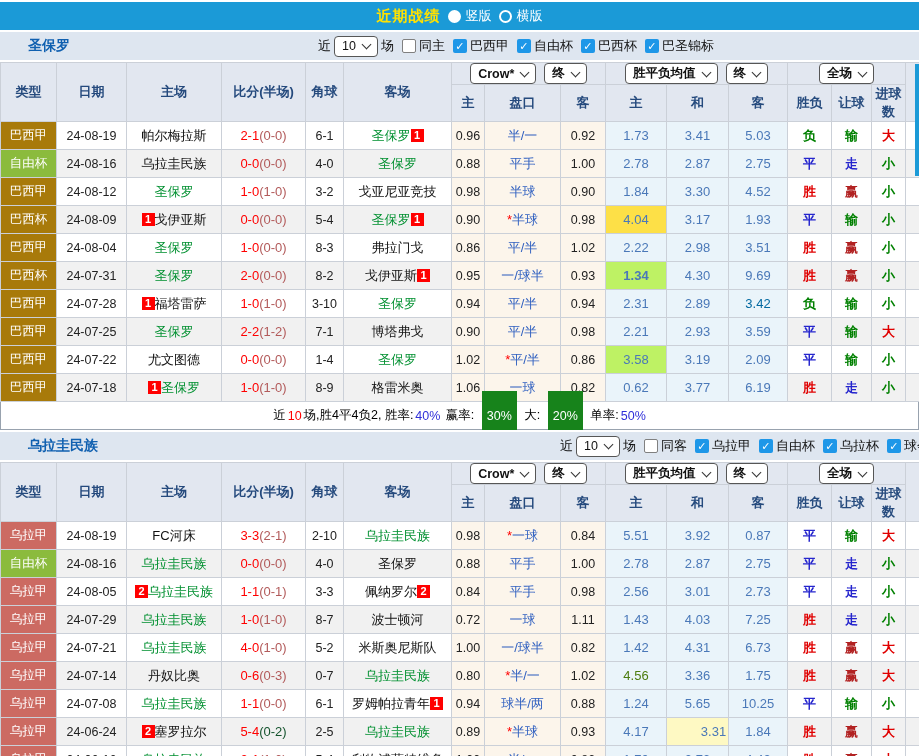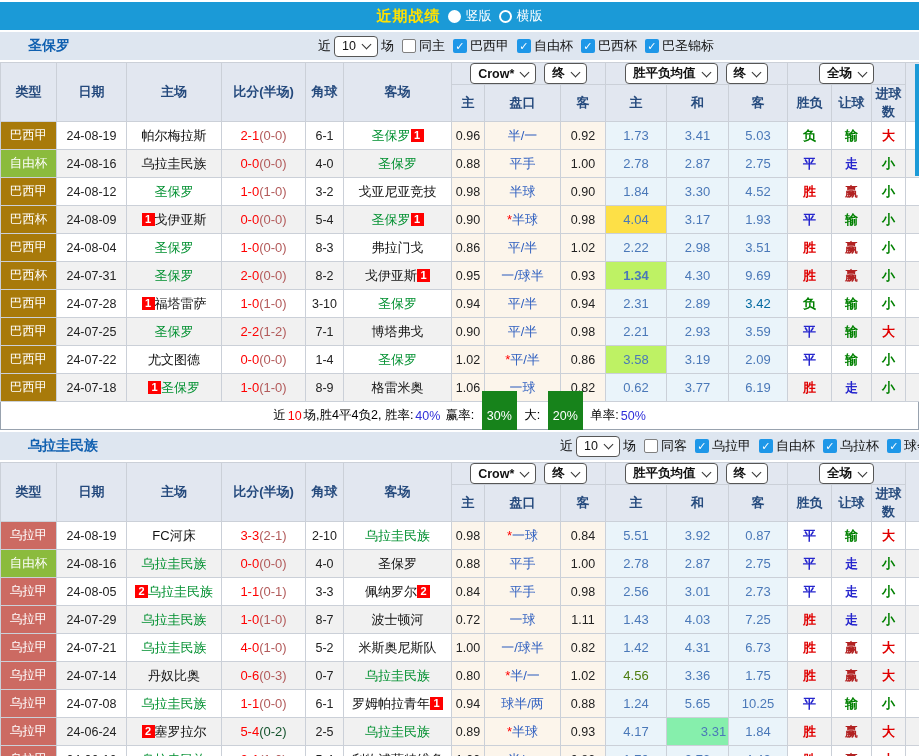--- a/index.html
+++ b/index.html
@@ -588,21 +588,21 @@
         <td class="c-type" style="background: rgb(204, 106, 98);">乌拉甲</td>
         <td class="c-date plain">24-06-24</td>
         <td class="c-team plain"><span class="badge-num" style="background: rgb(255, 0, 0);">2</span><span class="teamtxt" style="color: rgb(17, 17, 17);">塞罗拉尔</span></td>
         <td class="c-score plain"><span style="color: rgb(255, 0, 0);">5-4</span><span style="color: #14532d;">(0-2)</span></td>
         <td class="c-corner plain">2-5</td>
         <td class="c-team plain"><span class="teamtxt" style="color: rgb(0, 144, 48);">乌拉圭民族</span></td>
         <td class="c-odd" style="background: rgb(252, 245, 235);">0.89</td>
         <td class="c-handicap" style="background: rgb(252, 245, 235);"><span style="color: rgb(255, 0, 0);">*</span><span style="color: rgb(48, 96, 192);">半球</span></td>
         <td class="c-odd" style="background: rgb(252, 245, 235);">0.93</td>
         <td class="c-avg" style="background: rgb(234, 244, 250); color: rgb(74, 120, 184);">4.17</td>
-        <td class="c-avg" style="background: #86efac; color: rgb(74, 120, 184); padding-left: 32px;">3.31</td>
+        <td class="c-avg" style="background: #fef9c3; color: rgb(74, 120, 184); padding-left: 32px;">3.31</td>
         <td class="c-avg" style="background: rgb(234, 244, 250); color: rgb(74, 120, 184);">1.84</td>
         <td class="c-outcome plain" style="color: rgb(224, 0, 0);">胜</td>
         <td class="c-outcome plain" style="color: rgb(178, 34, 34);">赢</td>
         <td class="c-outcome plain" style="color: rgb(224, 0, 0);">大</td>
         <td class="c-edge plain"></td>
       </tr>
       <tr>
         <td class="c-type" style="background: rgb(204, 106, 98);">乌拉甲</td>
         <td class="c-date plain">24-06-16</td>
         <td class="c-team plain"><span class="teamtxt" style="color: rgb(0, 144, 48);">乌拉圭民族</span></td>

